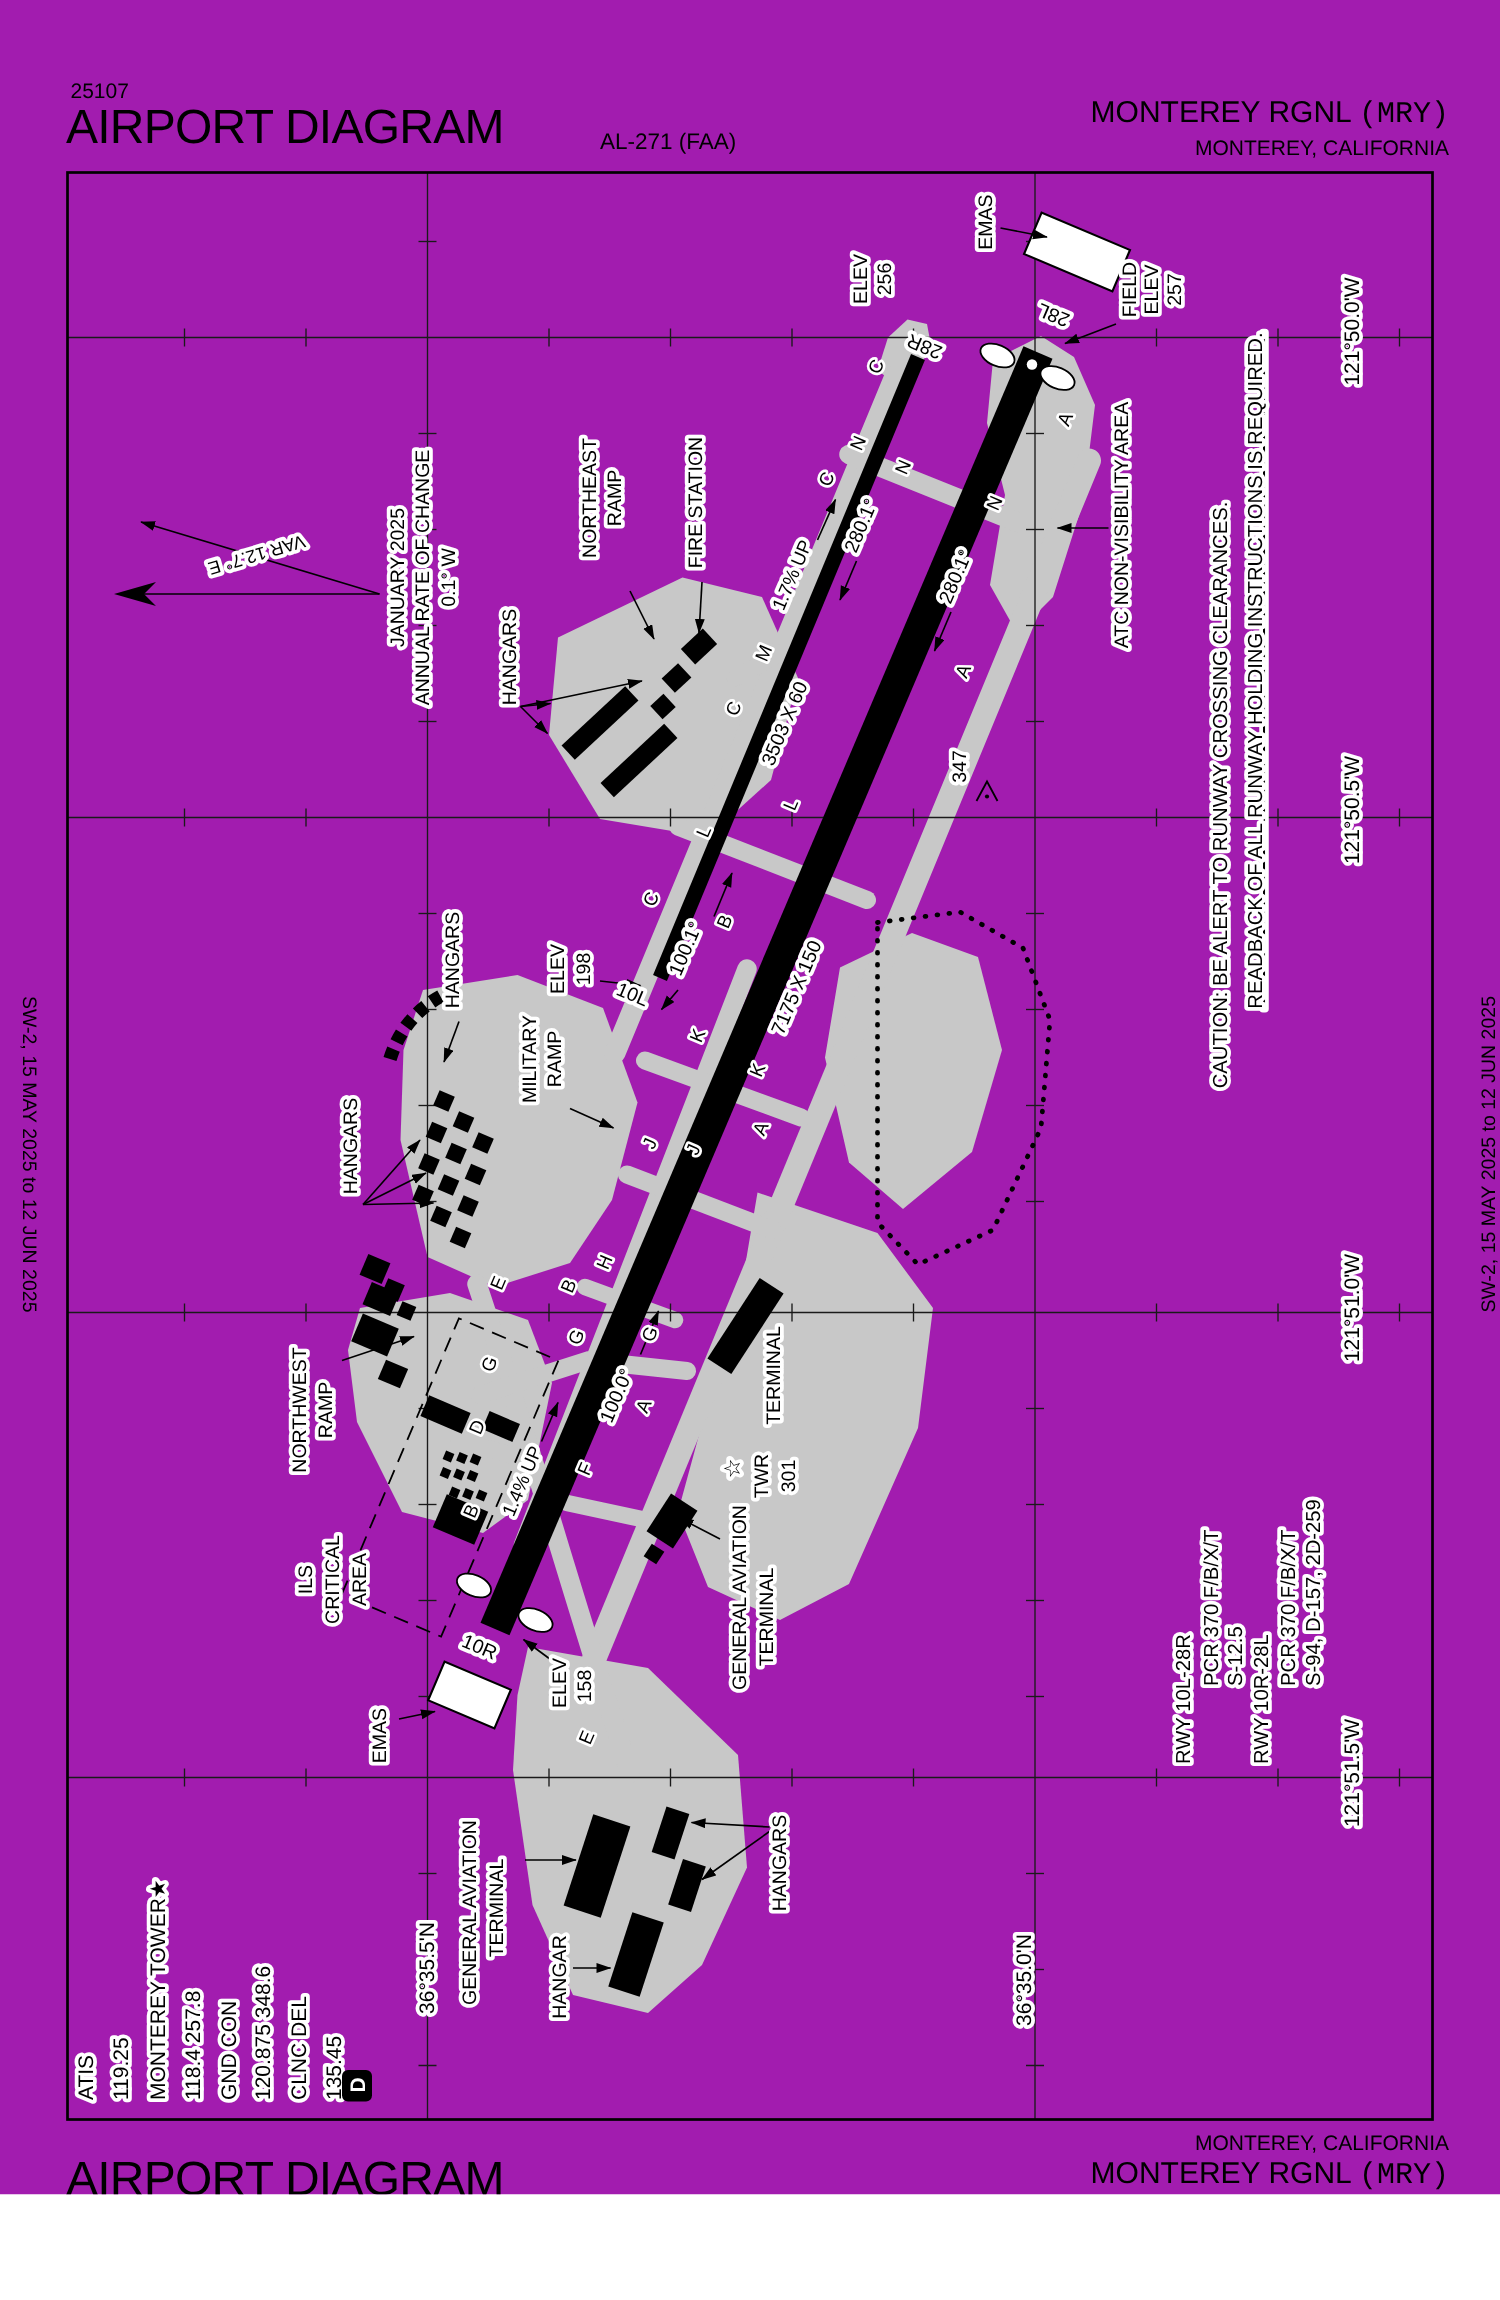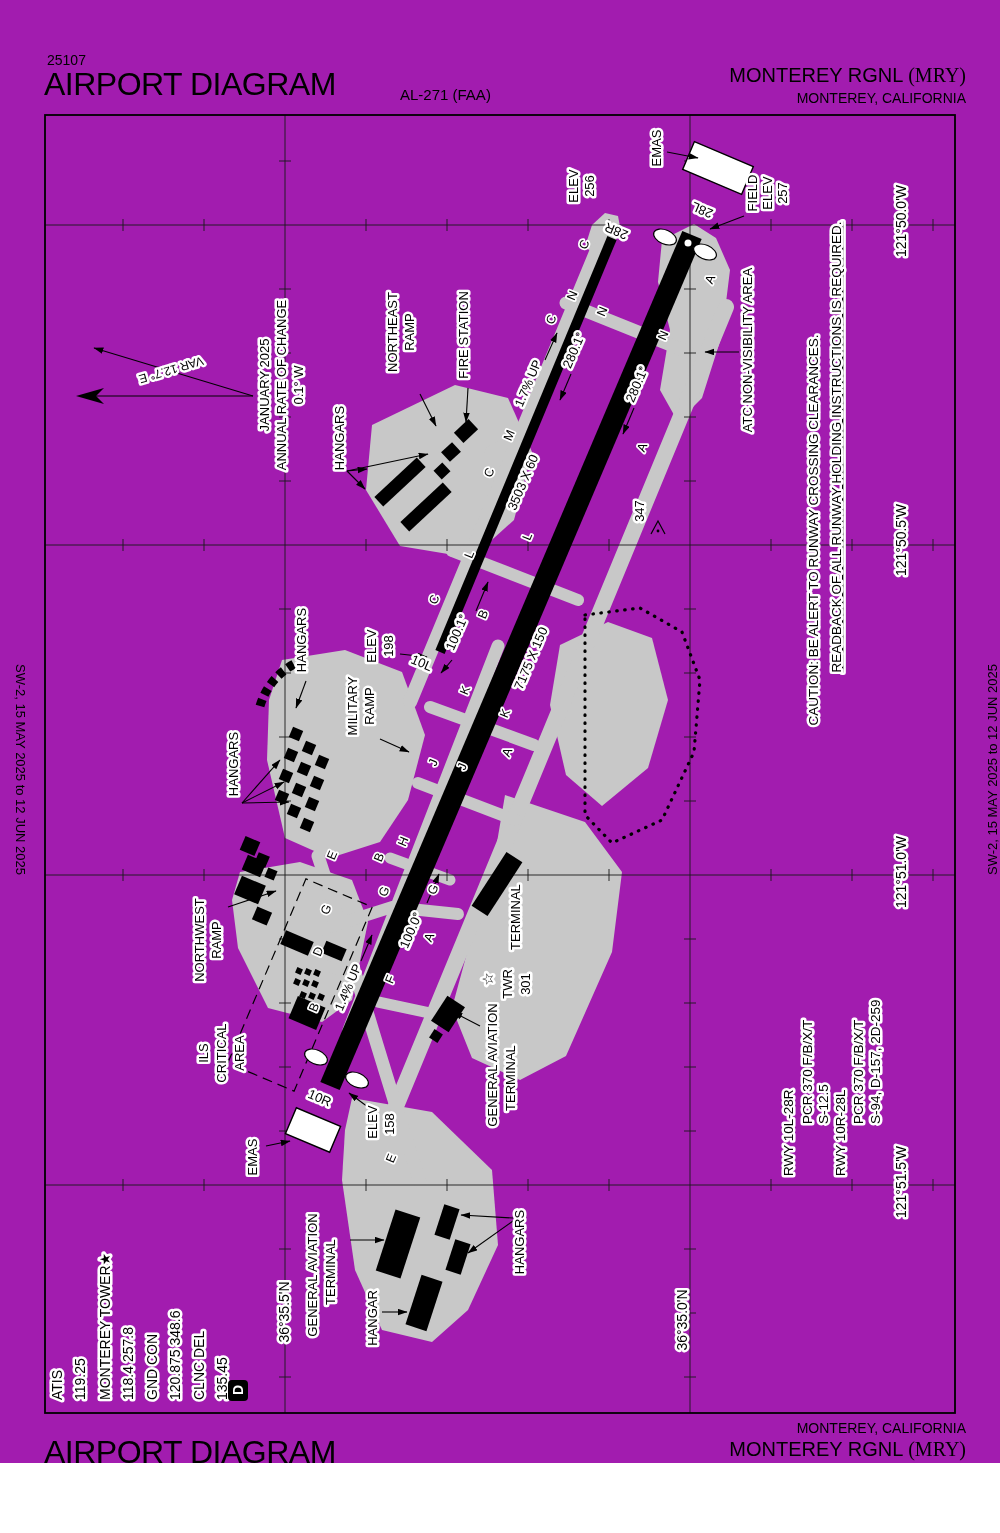--- a/index.html
+++ b/index.html
@@ -8,21 +8,21 @@
   .abs{position:absolute;}
   .hdr-code{left:47px;top:52px;font-size:14px;}
   .hdr-title{left:44px;top:66px;font-size:32px;letter-spacing:-0.5px;}
   .hdr-al{left:400px;top:86px;width:200px;text-align:left;font-size:15px;}
   .hdr-right1{right:46px;top:64px;font-size:20px;text-align:right;}
   .hdr-right2{right:46px;top:90px;font-size:14px;text-align:right;}
   .ftr-title{left:44px;top:1434px;font-size:32px;letter-spacing:-0.5px;}
   .ftr-code{left:47px;top:1472px;font-size:14px;}
   .ftr-right1{right:46px;top:1420px;font-size:14px;text-align:right;}
   .ftr-right2{right:46px;top:1438px;font-size:20px;text-align:right;}
-  .serif{font-family:Liberation Serif, serif;margin-top:27px;}
+  .serif{font-family:Liberation Mono, monospace;margin-top:27px;}
   .margin-left{left:-150px;top:762px;width:340px;text-align:center;font-size:13px;
                transform:rotate(90deg);transform-origin:center;}
   .margin-right{right:-150px;top:762px;width:340px;text-align:center;font-size:13px;
                 transform:rotate(-90deg);transform-origin:center;}
   svg text{font-family:"Liberation Sans",sans-serif;}
   .lbl{paint-order:stroke;stroke:#fff;stroke-width:5px;stroke-linejoin:round;fill:#000;}
   .ltr{paint-order:stroke;stroke:#fff;stroke-width:3.5px;stroke-linejoin:round;fill:#000;}
   .gridline{stroke:#1a1a1a;stroke-width:0.9;}
   .leader{stroke:#000;stroke-width:1.1;fill:none;}
 </style>

